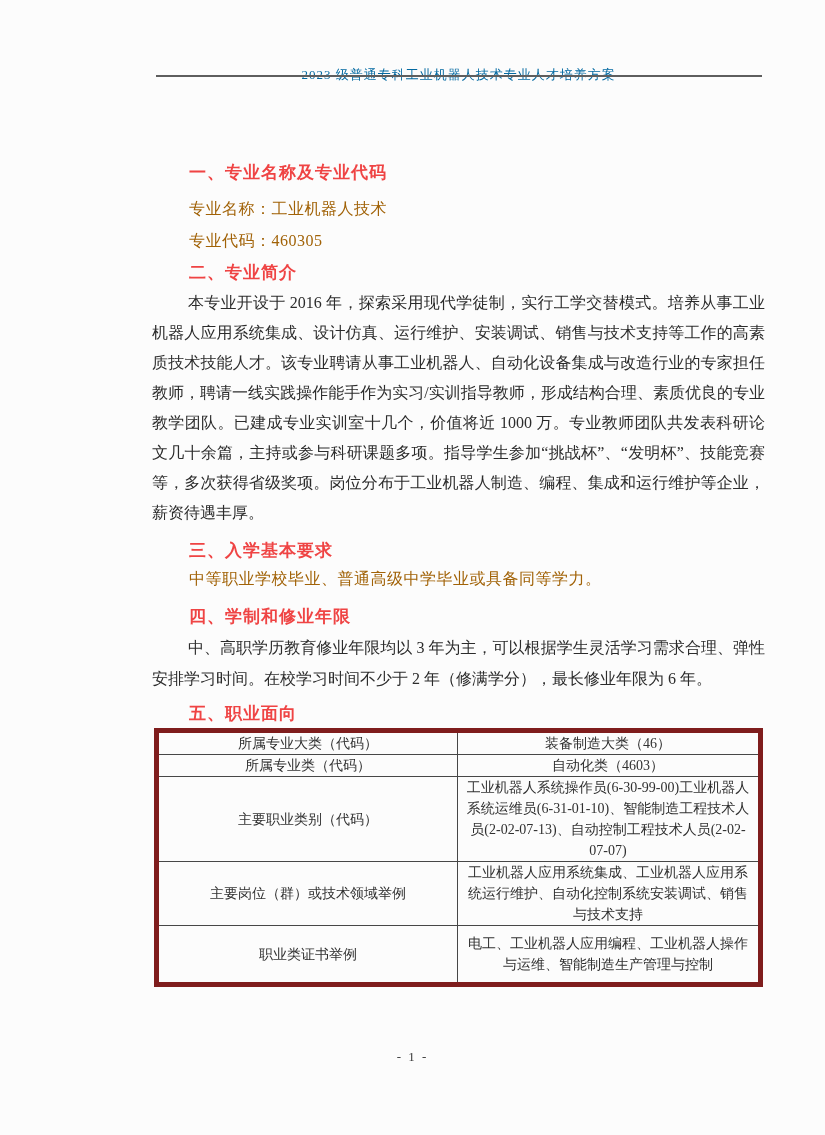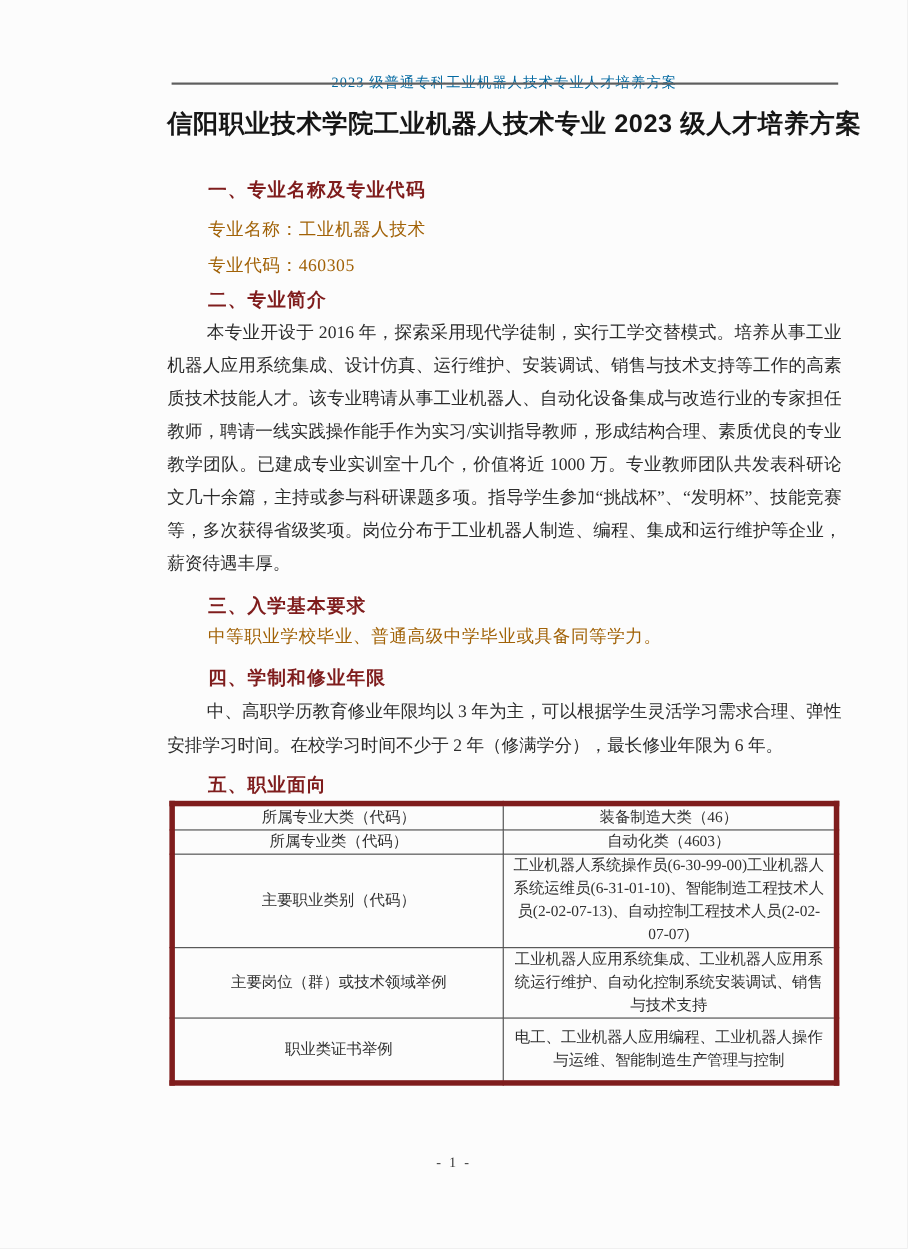--- a/index.html
+++ b/index.html
@@ -52,21 +52,21 @@
     color: #161616;
     white-space: nowrap;
   }
   .sec-heading {
     position: absolute;
     left: 37px;
     font-family: "Liberation Sans", "DejaVu Sans", sans-serif;
     font-weight: 700;
     font-size: 17px;
     letter-spacing: 1px;
-    color: #7f1d1d;
+    color: #ef4444;
     white-space: nowrap;
   }
   .kv-line {
     position: absolute;
     left: 37px;
     font-size: 16px;
     letter-spacing: 0.5px;
     white-space: nowrap;
     color: #a16207;
   }
@@ -114,21 +114,20 @@
 </head>
 <body>
 
 <div class="page">
   <div class="content">
 
     <div class="running-head">2023 级普通专科工业机器人技术专业人才培养方案</div>
 
     <div class="head-rule"></div>
 
-    <div class="doc-title">信阳职业技术学院工业机器人技术专业 2023 级人才培养方案</div>
 
     <div class="sec-heading" style="top:161px">一、专业名称及专业代码</div>
 
     <div class="kv-line" style="top:199px">专业名称：工业机器人技术</div>
 
     <div class="kv-line" style="top:231px">专业代码：460305</div>
 
     <div class="sec-heading" style="top:261px">二、专业简介</div>
 
     <div class="para" id="para-intro">本专业开设于 2016 年，探索采用现代学徒制，实行工学交替模式。培养从事工业机器人应用系统集成、设计仿真、运行维护、安装调试、销售与技术支持等工作的高素质技术技能人才。该专业聘请从事工业机器人、自动化设备集成与改造行业的专家担任教师，聘请一线实践操作能手作为实习/实训指导教师，形成结构合理、素质优良的专业教学团队。已建成专业实训室十几个，价值将近 1000 万。专业教师团队共发表科研论文几十余篇，主持或参与科研课题多项。指导学生参加“挑战杯”、“发明杯”、技能竞赛等，多次获得省级奖项。岗位分布于工业机器人制造、编程、集成和运行维护等企业，薪资待遇丰厚。</div>

